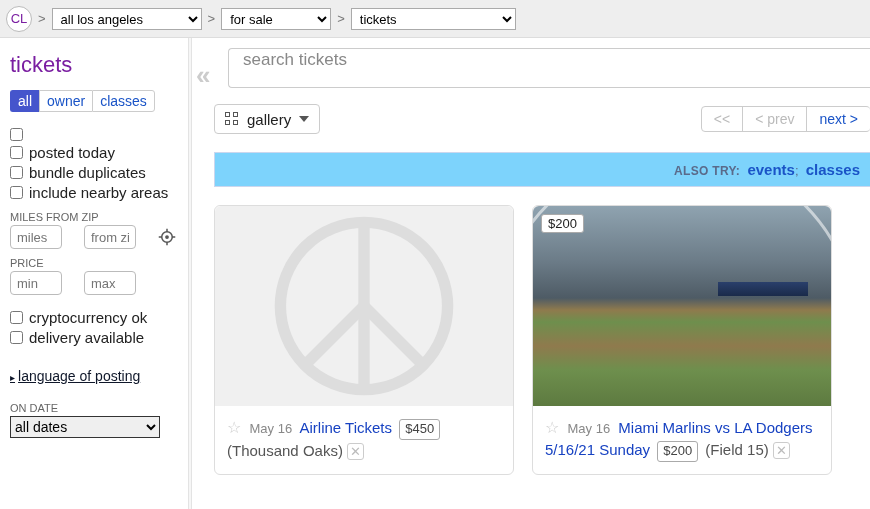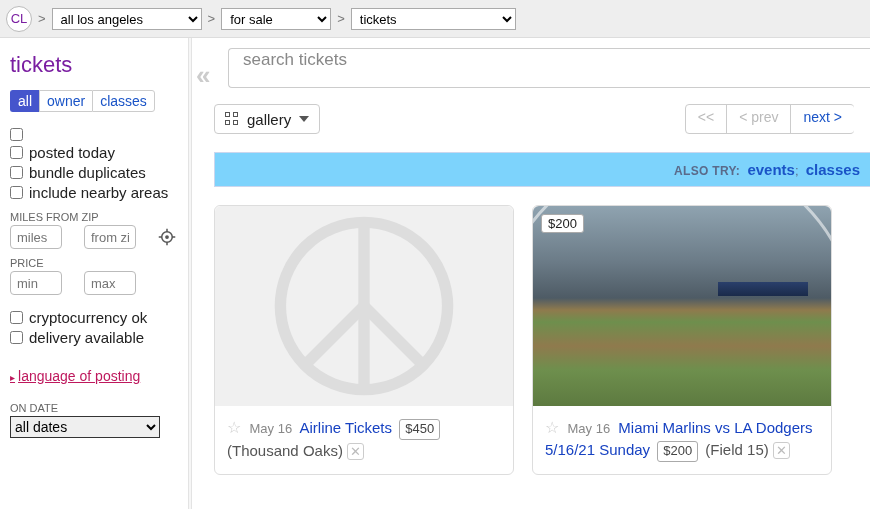--- a/index.html
+++ b/index.html
@@ -64,42 +64,42 @@
 
   .field-label { font-size: 11px; color: #666; margin: 8px 0 2px 0; text-transform: uppercase; }
   .row { display: flex; gap: 22px; align-items: center; }
   .small-input {
     width: 52px; height: 24px; border: 1px solid #bbb; border-radius: 4px;
     padding: 2px 6px; font-size: 13px; color: #888;
   }
   .small-input.wider { width: 52px; }
   .locate-icon { width: 18px; height: 18px; }
 
-  .lang-link { color: #be185d; font-size: 14px; display: inline-block; margin: 12px 0 10px 0; }
+  .lang-link { color: #0f172a; font-size: 14px; display: inline-block; margin: 12px 0 10px 0; }
   .lang-link .tri { font-size: 10px; margin-right: 3px; }
 
   .date-select { width: 150px; height: 22px; border: 1px solid #333; font-size: 14px; }
 
   
   .chev-left {
     position: absolute; left: 4px; top: 22px; font-size: 26px; color: #ccc; font-weight: 700;
     cursor: pointer;
   }
   .search-bar {
     margin-left: 24px;
     height: 40px; width: calc(100% - 24px);
     border: 1px solid #ccc; border-right: none; border-radius: 4px 0 0 4px;
     display: flex; align-items: flex-start; padding: 0 12px;
     font-size: 17px; color: #888; background: #fff;
   }
   .search-input { border: none; outline: none; width: 100%; font-size: 17px; color: #444; }
   .search-input::placeholder { color: #888; }
 
   .toolbar {
-    margin: 16px 16px 0 10px; display: flex; gap: 20px;
+    margin: 16px 0 0 10px; display: flex; align-items: center; gap: 20px;
   }
   .view-btn {
     height: 30px; border: 1px solid #ccc; background: #fff; border-radius: 4px;
     padding: 0 10px; display: flex; align-items: center; gap: 8px; font-size: 15px;
     cursor: pointer;
   }
   .grid-icon { width:14px; height:14px; display:grid; grid-template-columns:1fr 1fr; gap:2px; }
   .grid-icon span { width:5px; height:5px; border:1px solid #555; }
   .caret-down { width:0; height:0; border-left:5px solid transparent; border-right:5px solid transparent; border-top:6px solid #555; }
 

